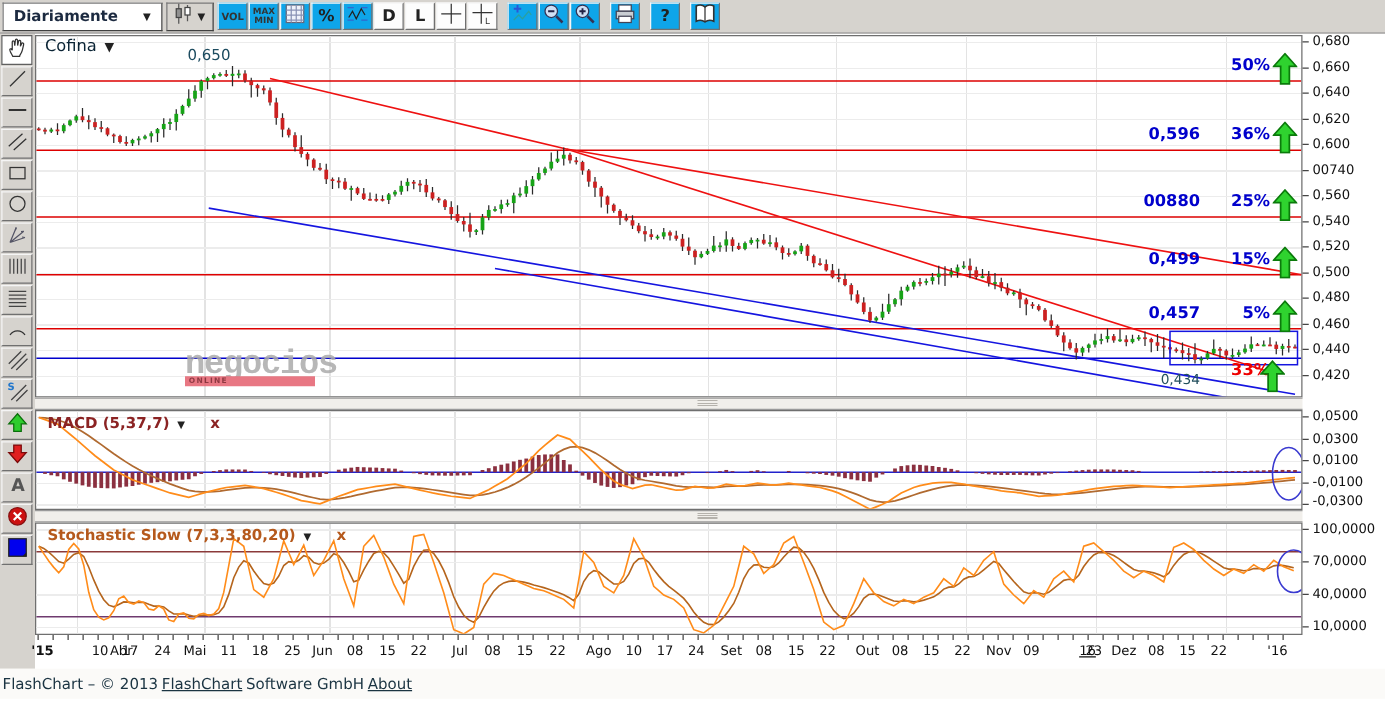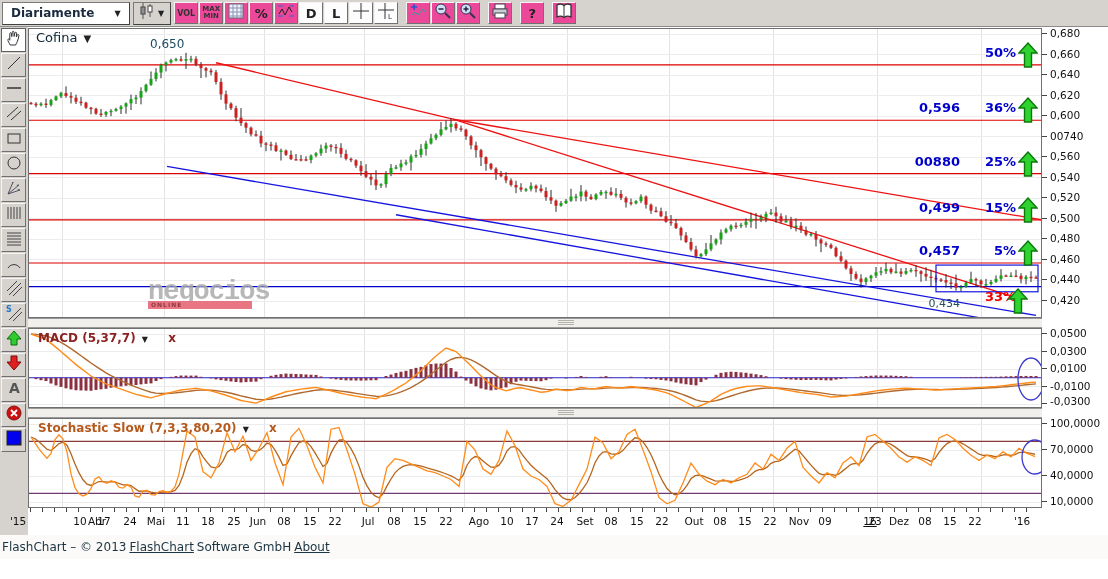--- a/index.html
+++ b/index.html
@@ -5,21 +5,21 @@
   html,body{margin:0;padding:0;background:#fff;}
   #app{position:relative;width:1108px;height:579px;background:#fff;overflow:hidden;
        font-family:"DejaVu Sans","Liberation Sans",sans-serif;-webkit-font-smoothing:antialiased;}
   
   #toolbar{position:absolute;left:0;top:0;width:1108px;height:27px;background:#d6d3ce;
            border-bottom:1px solid #8a8a8a;display:flex;align-items:center;padding-left:2px;box-sizing:border-box;}
   .tb-dd{height:21px;background:#fff;border:1px solid #7a7a7a;border-right-color:#404040;border-bottom-color:#404040;
          display:flex;align-items:center;padding:0 4px;margin-right:3px;cursor:pointer;}
   .tb-dd .val{font-size:12px;font-weight:bold;color:#1c2a40;padding:0 18px 0 4px;}
   .dd-arrow{font-size:8px;color:#222;padding:0 2px;}
-  .tb-btn{width:24px;height:22px;background:#ec4899;border:1px solid #f5f5f5;border-right-color:#707070;border-bottom-color:#707070;
+  .tb-btn{width:24px;height:22px;background:#0ea5e9;border:1px solid #f5f5f5;border-right-color:#707070;border-bottom-color:#707070;
           display:flex;align-items:center;justify-content:center;margin-right:1px;cursor:pointer;box-sizing:border-box;}
   .tb-btn.white{background:#fdfdfd;}
   .tb-btn.gap{margin-left:7px;}
   .tb-lbl{font-size:7px;font-weight:bold;color:#333;line-height:7px;text-align:center;}
   .tb-big{font-size:13px;font-weight:bold;color:#222;}
   #tb-buttons{display:flex;align-items:center;}
   
   #left-tools{position:absolute;left:0;top:27px;width:28px;height:508px;background:#d6d3ce;}
   .side-btn{width:25px;height:24px;margin:1px;background:#d6d3ce;border:1px solid #f5f5f5;
             border-right-color:#707070;border-bottom-color:#707070;display:flex;align-items:center;justify-content:center;
@@ -1092,21 +1092,21 @@
       <div class="tickdash" style="left: 918px; top: 508px; width: 1px; height: 4px;"></div>
       <div class="tickdash" style="left: 930px; top: 508px; width: 1px; height: 4px;"></div>
       <div class="tickdash" style="left: 942px; top: 508px; width: 1px; height: 4px;"></div>
       <div class="tickdash" style="left: 954px; top: 508px; width: 1px; height: 4px;"></div>
       <div class="tickdash" style="left: 966px; top: 508px; width: 1px; height: 4px;"></div>
       <div class="tickdash" style="left: 978px; top: 508px; width: 1px; height: 4px;"></div>
       <div class="tickdash" style="left: 990px; top: 508px; width: 1px; height: 4px;"></div>
       <div class="tickdash" style="left: 1002px; top: 508px; width: 1px; height: 4px;"></div>
       <div class="tickdash" style="left: 1014px; top: 508px; width: 1px; height: 4px;"></div>
       <div class="tickdash" style="left: 1026px; top: 508px; width: 1px; height: 4px;"></div>
-      <div class="x-lbl" style="left: 18px; top: 515px;">'15</div>
+      <div class="x-lbl" style="left: 34px; top: 515px; font-weight: bold;">'15</div>
       <div class="x-lbl" style="left: 53px; top: 515px; margin-left: 44px;">Abr</div>
       <div class="x-lbl" style="left: 80px; top: 515px;">10</div>
       <div class="x-lbl" style="left: 104px; top: 515px;">17</div>
       <div class="x-lbl" style="left: 130px; top: 515px;">24</div>
       <div class="x-lbl" style="left: 156px; top: 515px;">Mai</div>
       <div class="x-lbl" style="left: 183px; top: 515px;">11</div>
       <div class="x-lbl" style="left: 208px; top: 515px;">18</div>
       <div class="x-lbl" style="left: 234px; top: 515px;">25</div>
       <div class="x-lbl" style="left: 258px; top: 515px;">Jun</div>
       <div class="x-lbl" style="left: 284px; top: 515px;">08</div>

